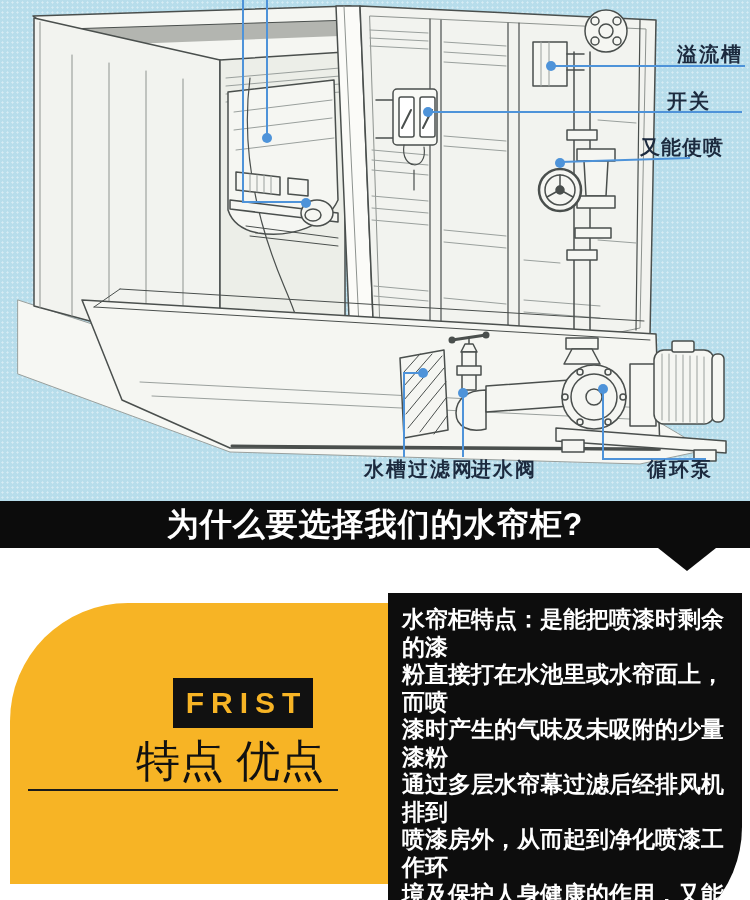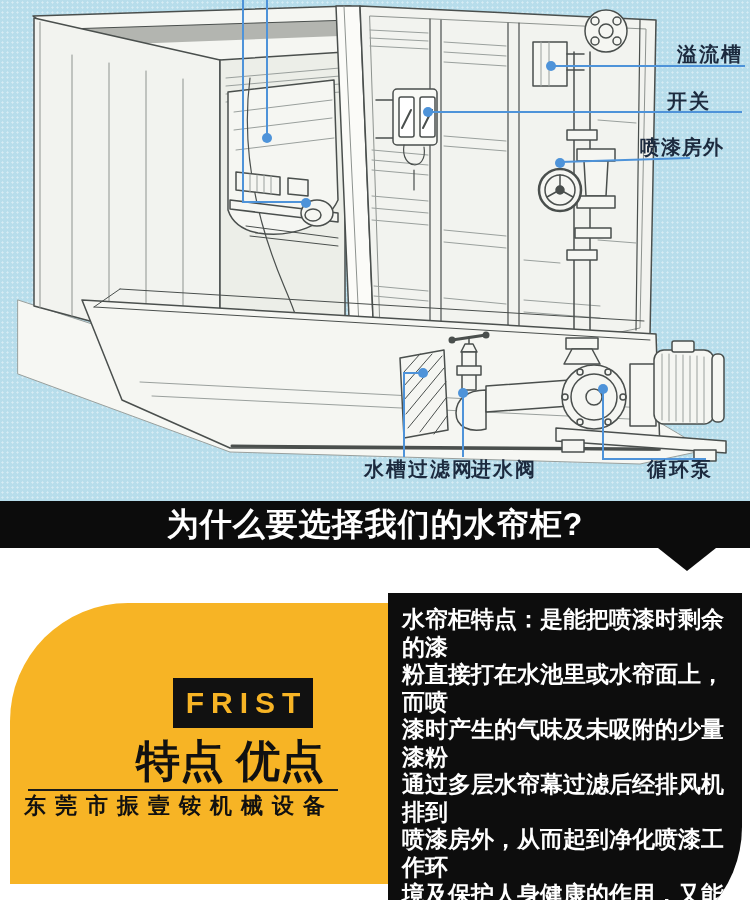--- a/index.html
+++ b/index.html
@@ -44,21 +44,21 @@
   .frist-box{
     position:absolute;left:173px;top:85px;width:140px;height:50px;
     background:#111;display:flex;align-items:center;justify-content:center;
   }
   .frist-box span{
     color:var(--accent-yellow,#f7b425);font-size:30px;font-weight:bold;
     letter-spacing:7px;padding-left:7px;
   }
   .feature-heading{
     position:absolute;left:136px;top:146px;font-size:44px;line-height:1;
-    font-weight:bold;color:#111;white-space:nowrap;
+    font-weight:normal;color:#111;white-space:nowrap;
   }
   .feature-divider{
     position:absolute;left:28px;top:196px;width:310px;height:0;
     border-top:2px solid #1a1a1a;
   }
   .company-name{
     position:absolute;left:24px;top:201px;font-size:22px;line-height:1.1;
     font-weight:bold;color:#111;letter-spacing:9px;white-space:nowrap;
     font-family:"Liberation Serif",serif;
   }
@@ -257,39 +257,38 @@
       </g>
       <g>
         <path d="M463,393 L463,457"></path>
           <circle cx="463" cy="393" r="5" fill="var(--leader-blue,#4e93d9)" stroke="none"></circle>
       </g>
     </g>
   </svg>
 
   <div class="diagram-label" style="left:677px;top:43px">溢流槽</div>
   <div class="diagram-label" style="left:667px;top:90px">开关</div>
-  <div class="diagram-label" style="left:640px;top:136px;letter-spacing:1px">喷漆房外</div>
+  <div class="diagram-label" style="left:640px;top:136px;letter-spacing:1px">又能使喷</div>
   <div class="diagram-label" style="left:647px;top:458px">循环泵</div>
   <div class="diagram-label" style="left:364px;top:458px">水槽过滤网</div>
   <div class="diagram-label" style="left:471px;top:458px">进水阀</div>
 </div>
 
 <div class="title-band">
   <span>为什么要选择我们的水帘柜?</span>
 </div>
 <div class="band-tail"></div>
 
 <div class="features">
   <div class="feature-blob"></div>
   <div class="frist-box">
     <span>FRIST</span>
   </div>
   <div class="feature-heading">特点 优点</div>
   <div class="feature-divider"></div>
-  <div class="company-name">东莞市振壹铵机械设备</div>
   <div class="info-panel">
     <div class="info-text">水帘柜特点：是能把喷漆时剩余的漆
 粉直接打在水池里或水帘面上，而喷
 漆时产生的气味及未吸附的少量漆粉
 通过多层水帘幕过滤后经排风机排到
 喷漆房外，从而起到净化喷漆工作环
 境及保护人身健康的作用，又能使喷
 漆的工作表面增强光洁度，优点：
 水帘柜操作简单，使用稳定、安全
 ，是一种新型的、值得大力推

